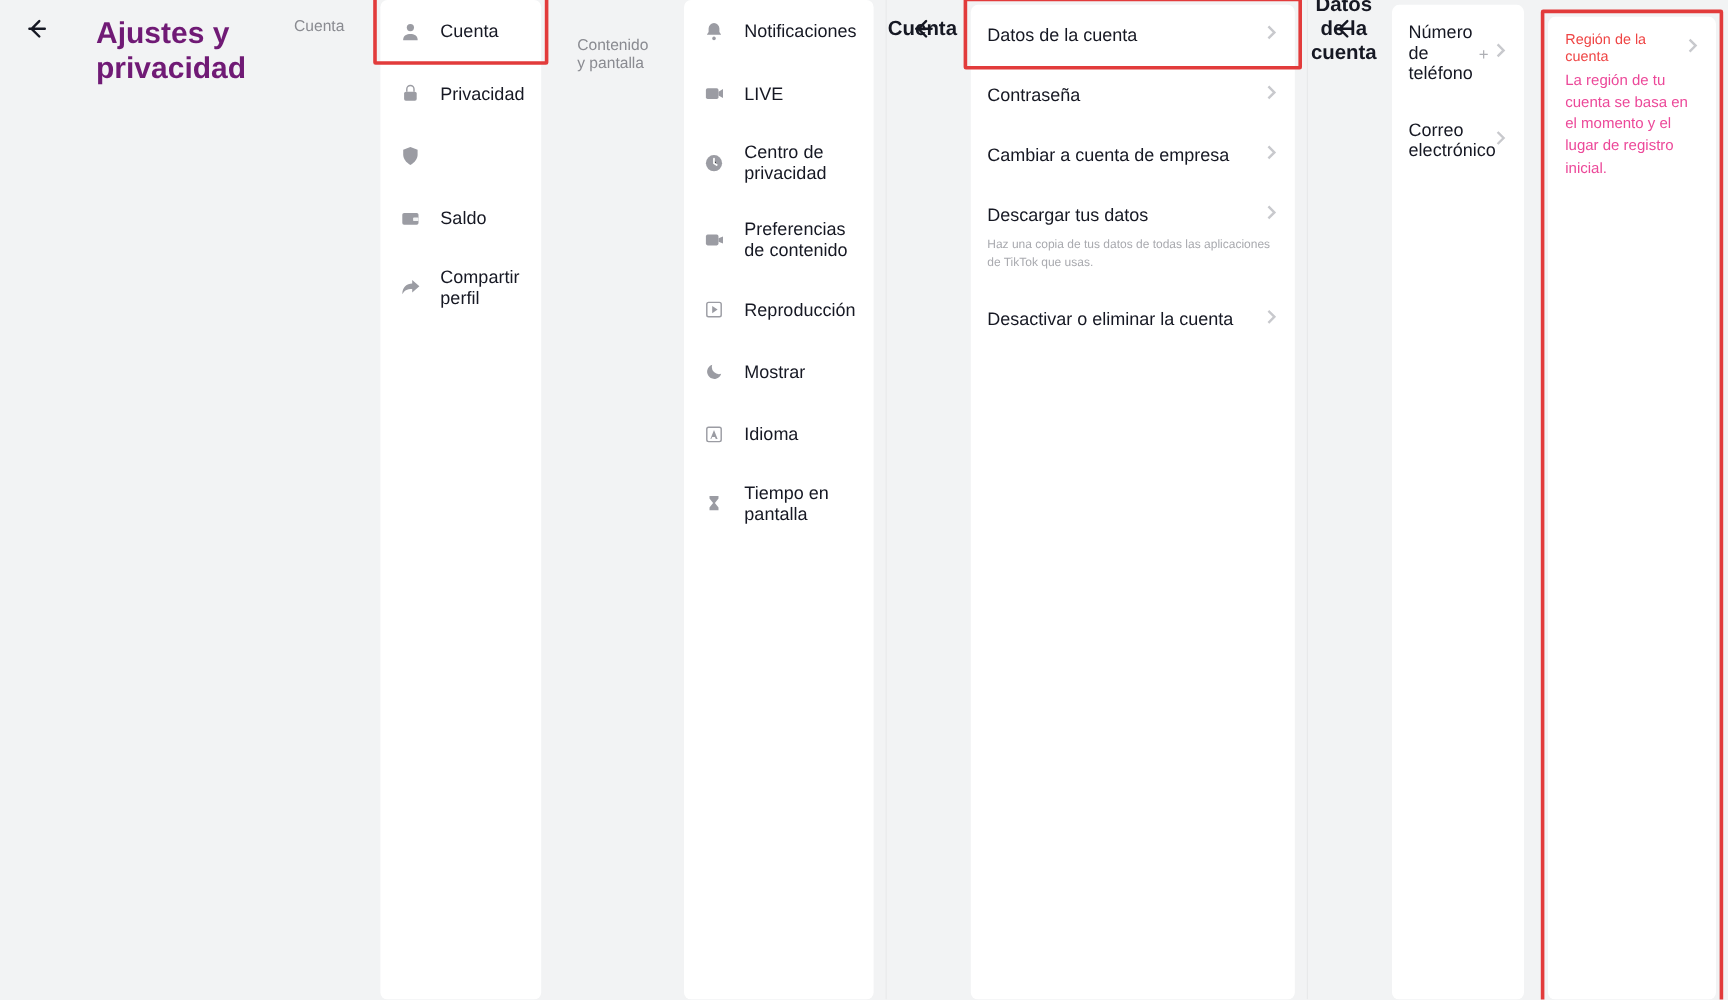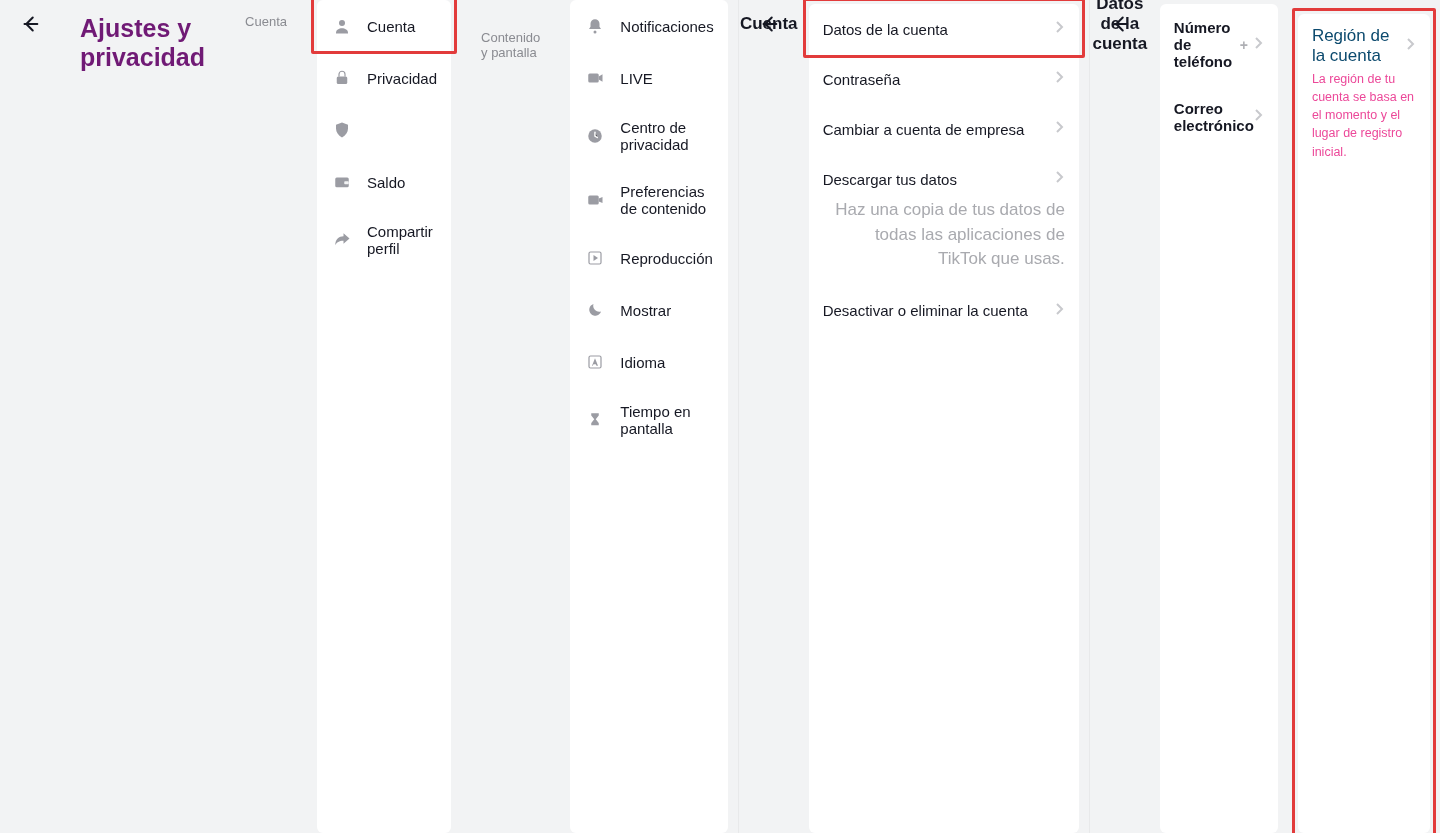--- a/index.html
+++ b/index.html
@@ -85,45 +85,44 @@
     font-size: 14px;
     color: #aeafb4;
     margin-right: 6px;
   }
   .item .chev {
     color: #c8c9cd;
     flex-shrink: 0;
   }
   .item .chev svg { stroke: currentColor; stroke-width: 2; fill: none; }
   .subtext {
-    font-size: 17px;
+    font-size: 10px;
     color: #a9aaaf;
     line-height: 1.45;
     padding: 0 14px 14px 14px;
     margin-top: -6px;
-    text-align: right;
   }
   .subtext-inside {
     font-size: 12.5px;
     color: #ec4899;
     line-height: 1.45;
     padding: 0 0 0 0;
     margin-top: 4px;
   }
   .glyph { fill: #9b9ca3; }
   .glyph-stroke { stroke: #9b9ca3; stroke-width: 1.6; fill: none; }
   .highlight {
     position: absolute;
     border: 3px solid #e23b3b;
     pointer-events: none;
     border-radius: 2px;
   }
   .item-col { display:block; padding-top:12px; padding-bottom:12px; }
   .item-col .row { display:flex; align-items:center; }
-  .item-col .row .label { flex:1; font-size:17px; color:#0c4a6e; }
+  .item-col .row .label { flex:1; font-size:12px; color:#ef4444; }
 </style>
 </head>
 <body>
 
 <div class="panel">
   <div class="header">
     <span class="back-btn">
       <svg width="22" height="22" viewBox="0 0 24 24" class="arrow-svg">
           <path d="M15 5l-7 7 7 7M6 12h14"></path>
         </svg>
@@ -305,21 +304,21 @@
 <div class="panel">
   <div class="header">
     <span class="back-btn">
       <svg width="22" height="22" viewBox="0 0 24 24" class="arrow-svg">
           <path d="M15 5l-7 7 7 7M6 12h14"></path>
         </svg>
     </span>
     <div class="header-title">Datos de la cuenta</div>
   </div>
 
-  <div class="card" style="margin-top:4px;font-weight:bold;">
+  <div class="card" style="margin-top:4px;">
     <div class="item">
       <span class="label">Número de teléfono</span>
       <span class="value">+</span>
       <span class="chev"><svg width="10" height="14" viewBox="0 0 10 14">
             <path d="M2 2l5 5-5 5"></path>
           </svg></span>
     </div>
     <div class="item">
       <span class="label">Correo electrónico</span>
       <span class="chev"><svg width="10" height="14" viewBox="0 0 10 14">

